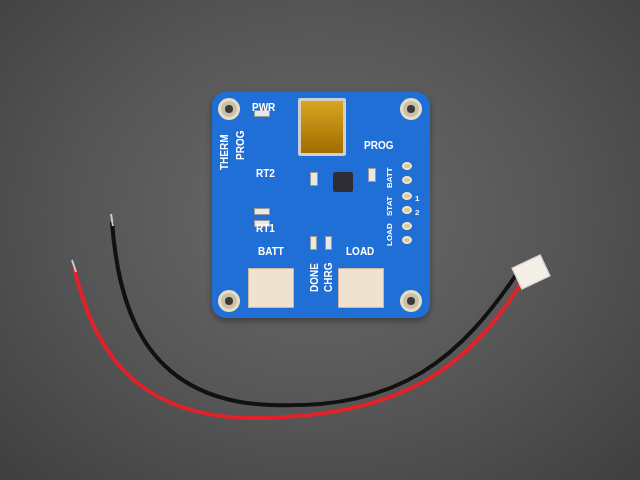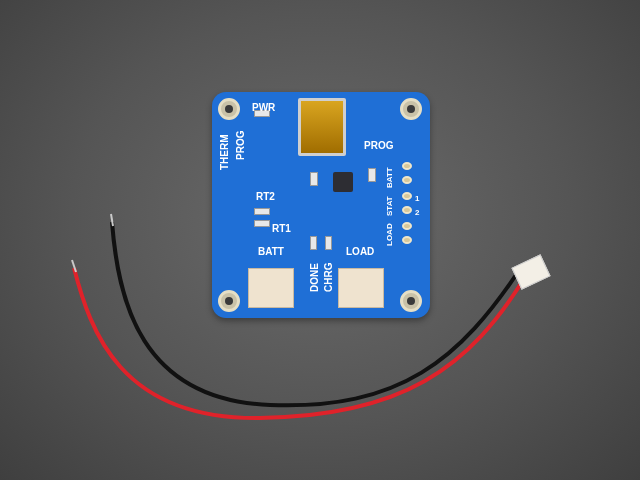--- a/index.html
+++ b/index.html
@@ -53,22 +53,22 @@
 <div class="pad" style="left:402px;top:176px"></div>
 <div class="pad" style="left:402px;top:192px"></div>
 <div class="pad" style="left:402px;top:206px"></div>
 <div class="pad" style="left:402px;top:222px"></div>
 <div class="pad" style="left:402px;top:236px"></div>
 
 <div class="silk" style="left:252px;top:102px">PWR</div>
 <div class="silk" style="left:364px;top:140px">PROG</div>
 <div class="silk vert" style="left:219px;top:170px">THERM</div>
 <div class="silk vert" style="left:235px;top:160px">PROG</div>
-<div class="silk" style="left:256px;top:191px">RT2</div>
-<div class="silk" style="left:272px;top:223px">RT1</div>
+<div class="silk" style="left:256px;top:168px">RT2</div>
+<div class="silk" style="left:256px;top:223px">RT1</div>
 <div class="silk" style="left:258px;top:246px">BATT</div>
 <div class="silk" style="left:346px;top:246px">LOAD</div>
 <div class="silk vert" style="left:309px;top:292px">DONE</div>
 <div class="silk vert" style="left:323px;top:292px">CHRG</div>
 <div class="silk vert" style="left:385px;top:188px;font-size:8px">BATT</div>
 <div class="silk vert" style="left:385px;top:216px;font-size:8px">STAT</div>
 <div class="silk vert" style="left:385px;top:246px;font-size:8px">LOAD</div>
 <div class="silk" style="left:415px;top:194px;font-size:8px">1</div>
 <div class="silk" style="left:415px;top:208px;font-size:8px">2</div>
 

